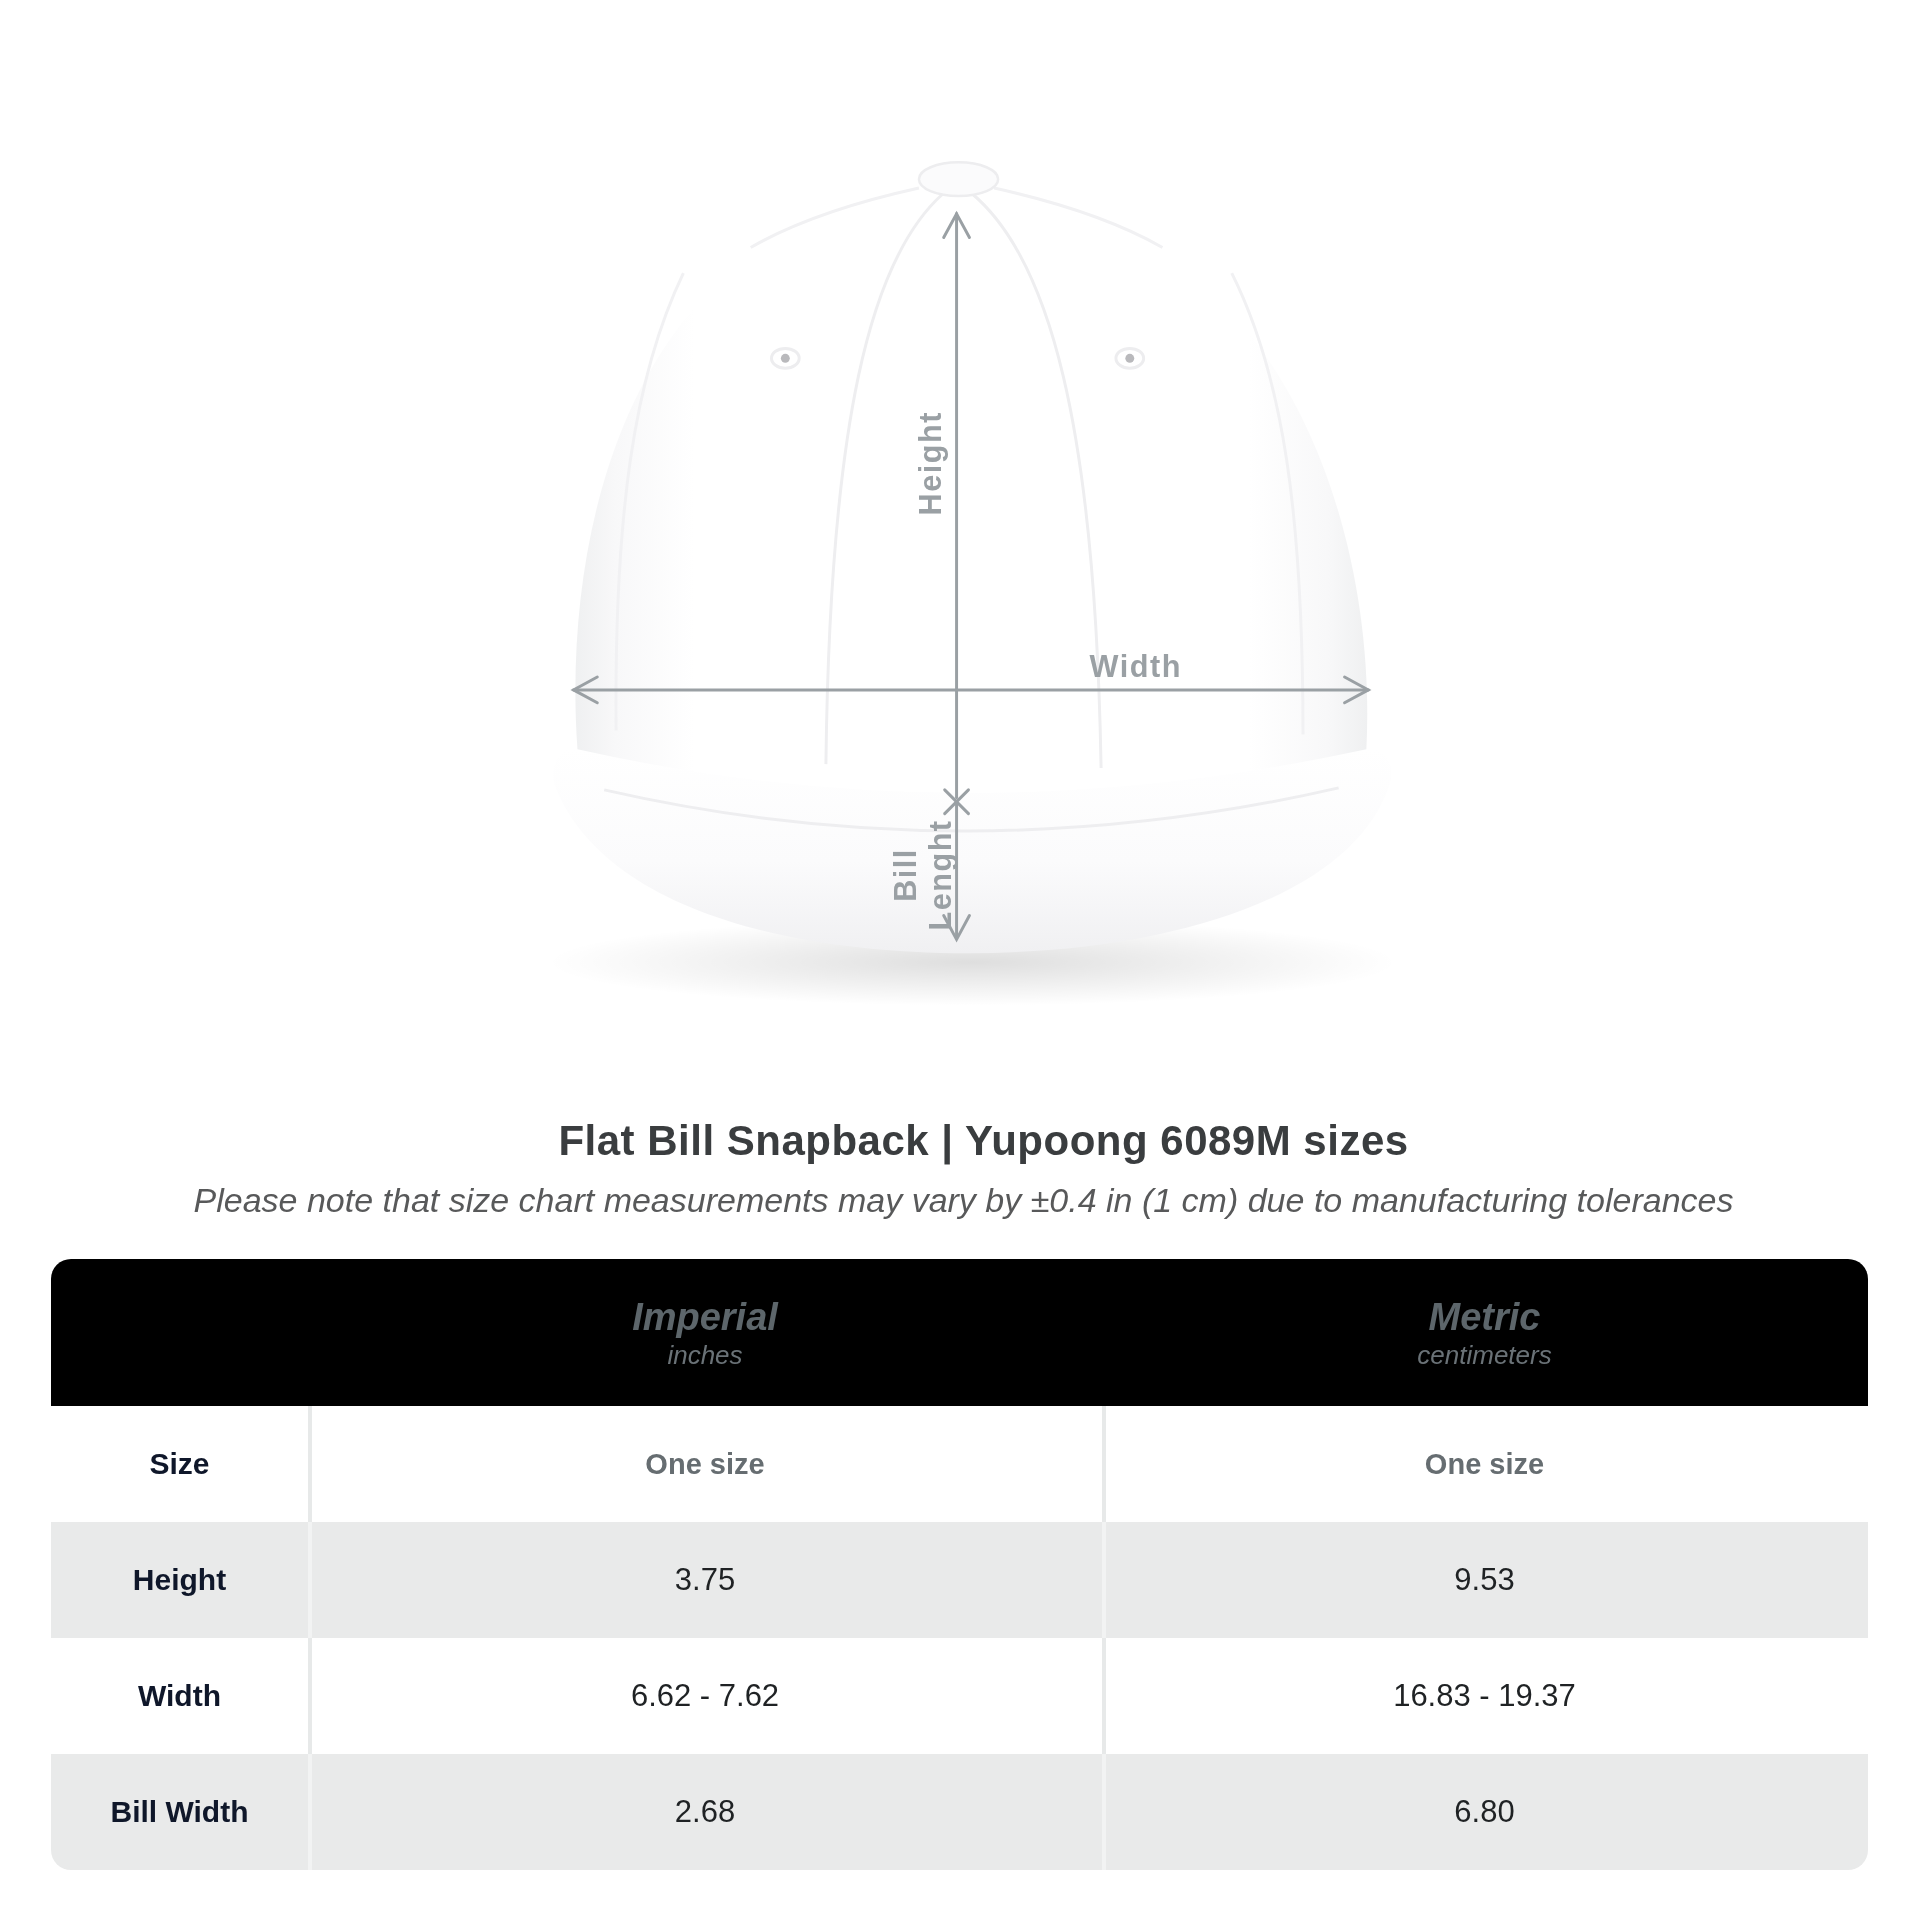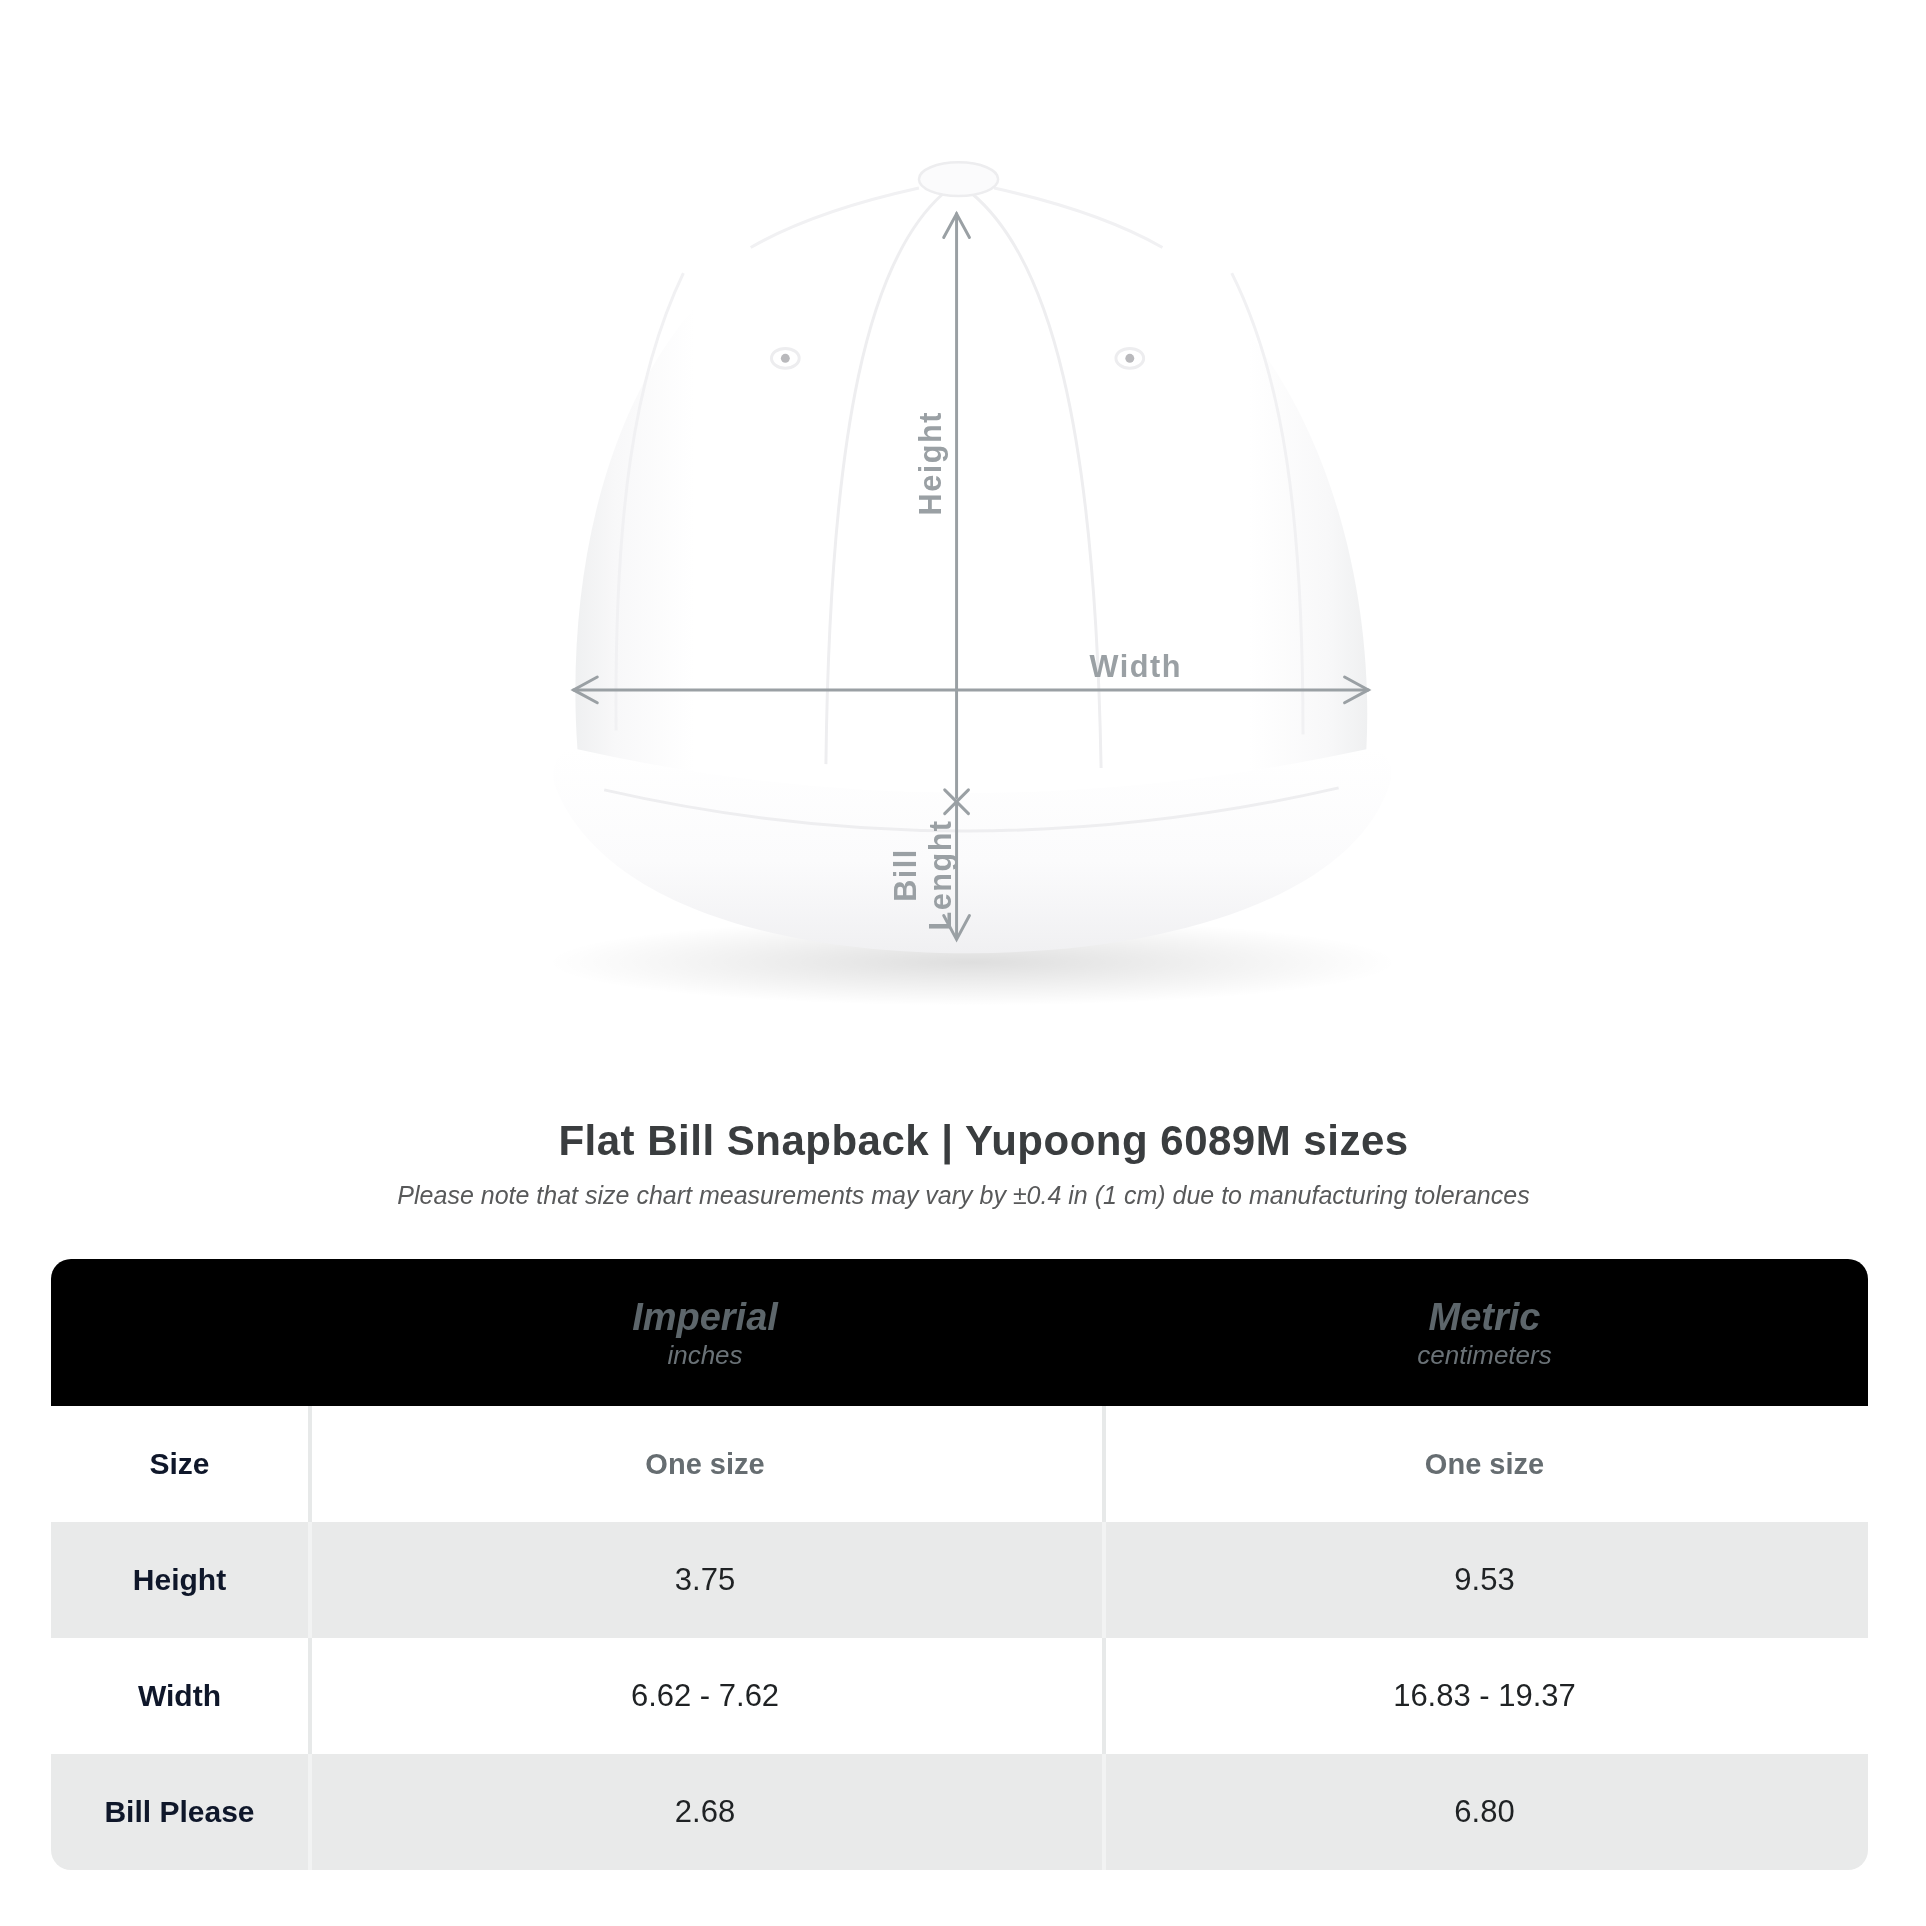--- a/index.html
+++ b/index.html
@@ -10,21 +10,21 @@
   
   .hat-svg{position:absolute;left:0;top:0;width:1927px;height:1069px;display:block;}
   .ann{stroke:#9aa0a4;stroke-width:3;fill:none;stroke-linecap:round;}
   .ann-text{fill:#9aa0a4;font-family:"Liberation Sans", sans-serif;font-weight:bold;
             font-size:31px;letter-spacing:1.5px;}
   .seam{stroke:#eeeef0;stroke-width:3;fill:none;}
   .seam-light{stroke:#f1f1f3;stroke-width:3;fill:none;}
   
   .heading{position:absolute;left:0;top:1117px;width:1927px;text-align:center;}
   .title{font-size:42px;font-weight:bold;color:#3a3d3f;letter-spacing:0.5px;padding-left:40px;}
-  .subtitle{margin-top:16px;font-size:25px;font-style:italic;color:#58595a;}
+  .subtitle{margin-top:16px;font-size:34px;font-style:italic;color:#58595a;}
   
   .size-table{position:absolute;left:51px;top:1259px;width:1817px;}
   .thead{
     height:147px;background:#000000;border-radius:20px 20px 0 0;
     display:grid;grid-template-columns:257px 794px 765px;
   }
   .hcell{display:flex;flex-direction:column;align-items:center;justify-content:flex-start;padding-top:36px;}
   .unit{font-size:38px;font-weight:bold;font-style:italic;color:#5d666b;line-height:44px;}
   .unit-sub{font-size:26px;font-style:italic;color:#6a7277;line-height:32px;margin-top:0;}
   .trow{
@@ -156,19 +156,19 @@
     <div class="cell value div-left">9.53</div>
   </div>
 
   <div class="trow white">
     <div class="cell rowlabel">Width</div>
     <div class="cell value div-left">6.62 - 7.62</div>
     <div class="cell value div-left">16.83 - 19.37</div>
   </div>
 
   <div class="trow band last">
-    <div class="cell rowlabel">Bill Please</div>
+    <div class="cell rowlabel">Bill Width</div>
     <div class="cell value div-left">2.68</div>
     <div class="cell value div-left">6.80</div>
   </div>
 
 </div>
 
 
 </body></html>

